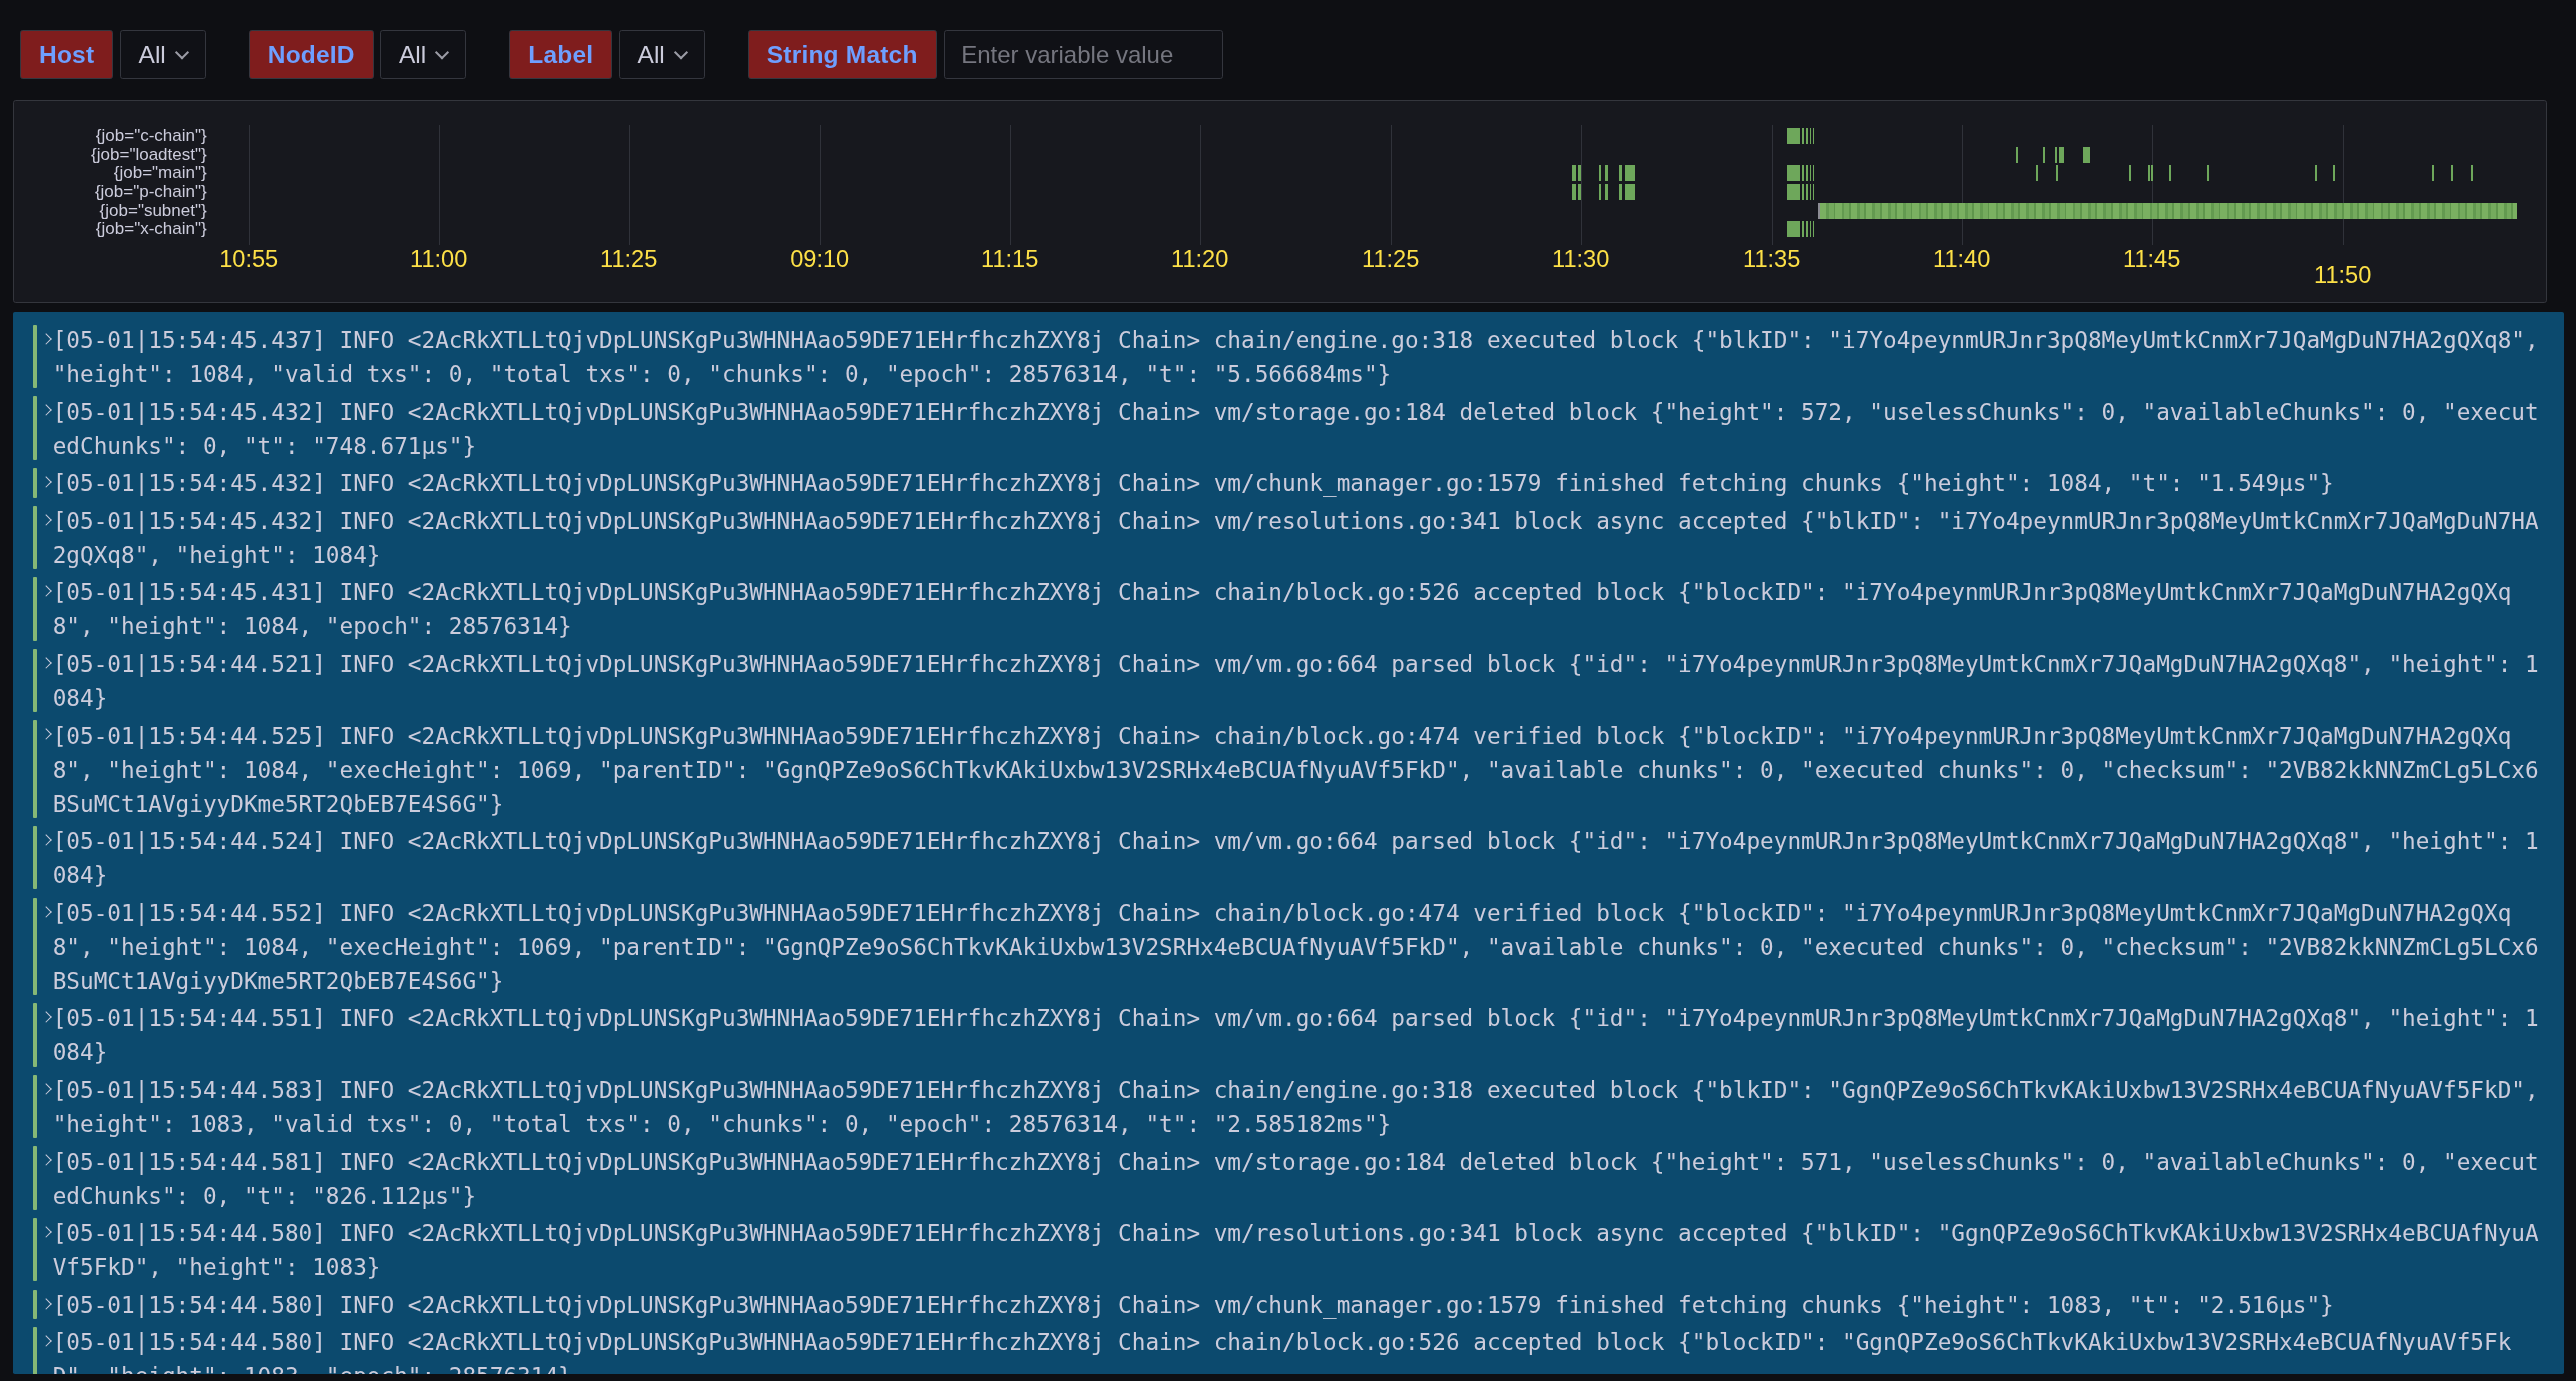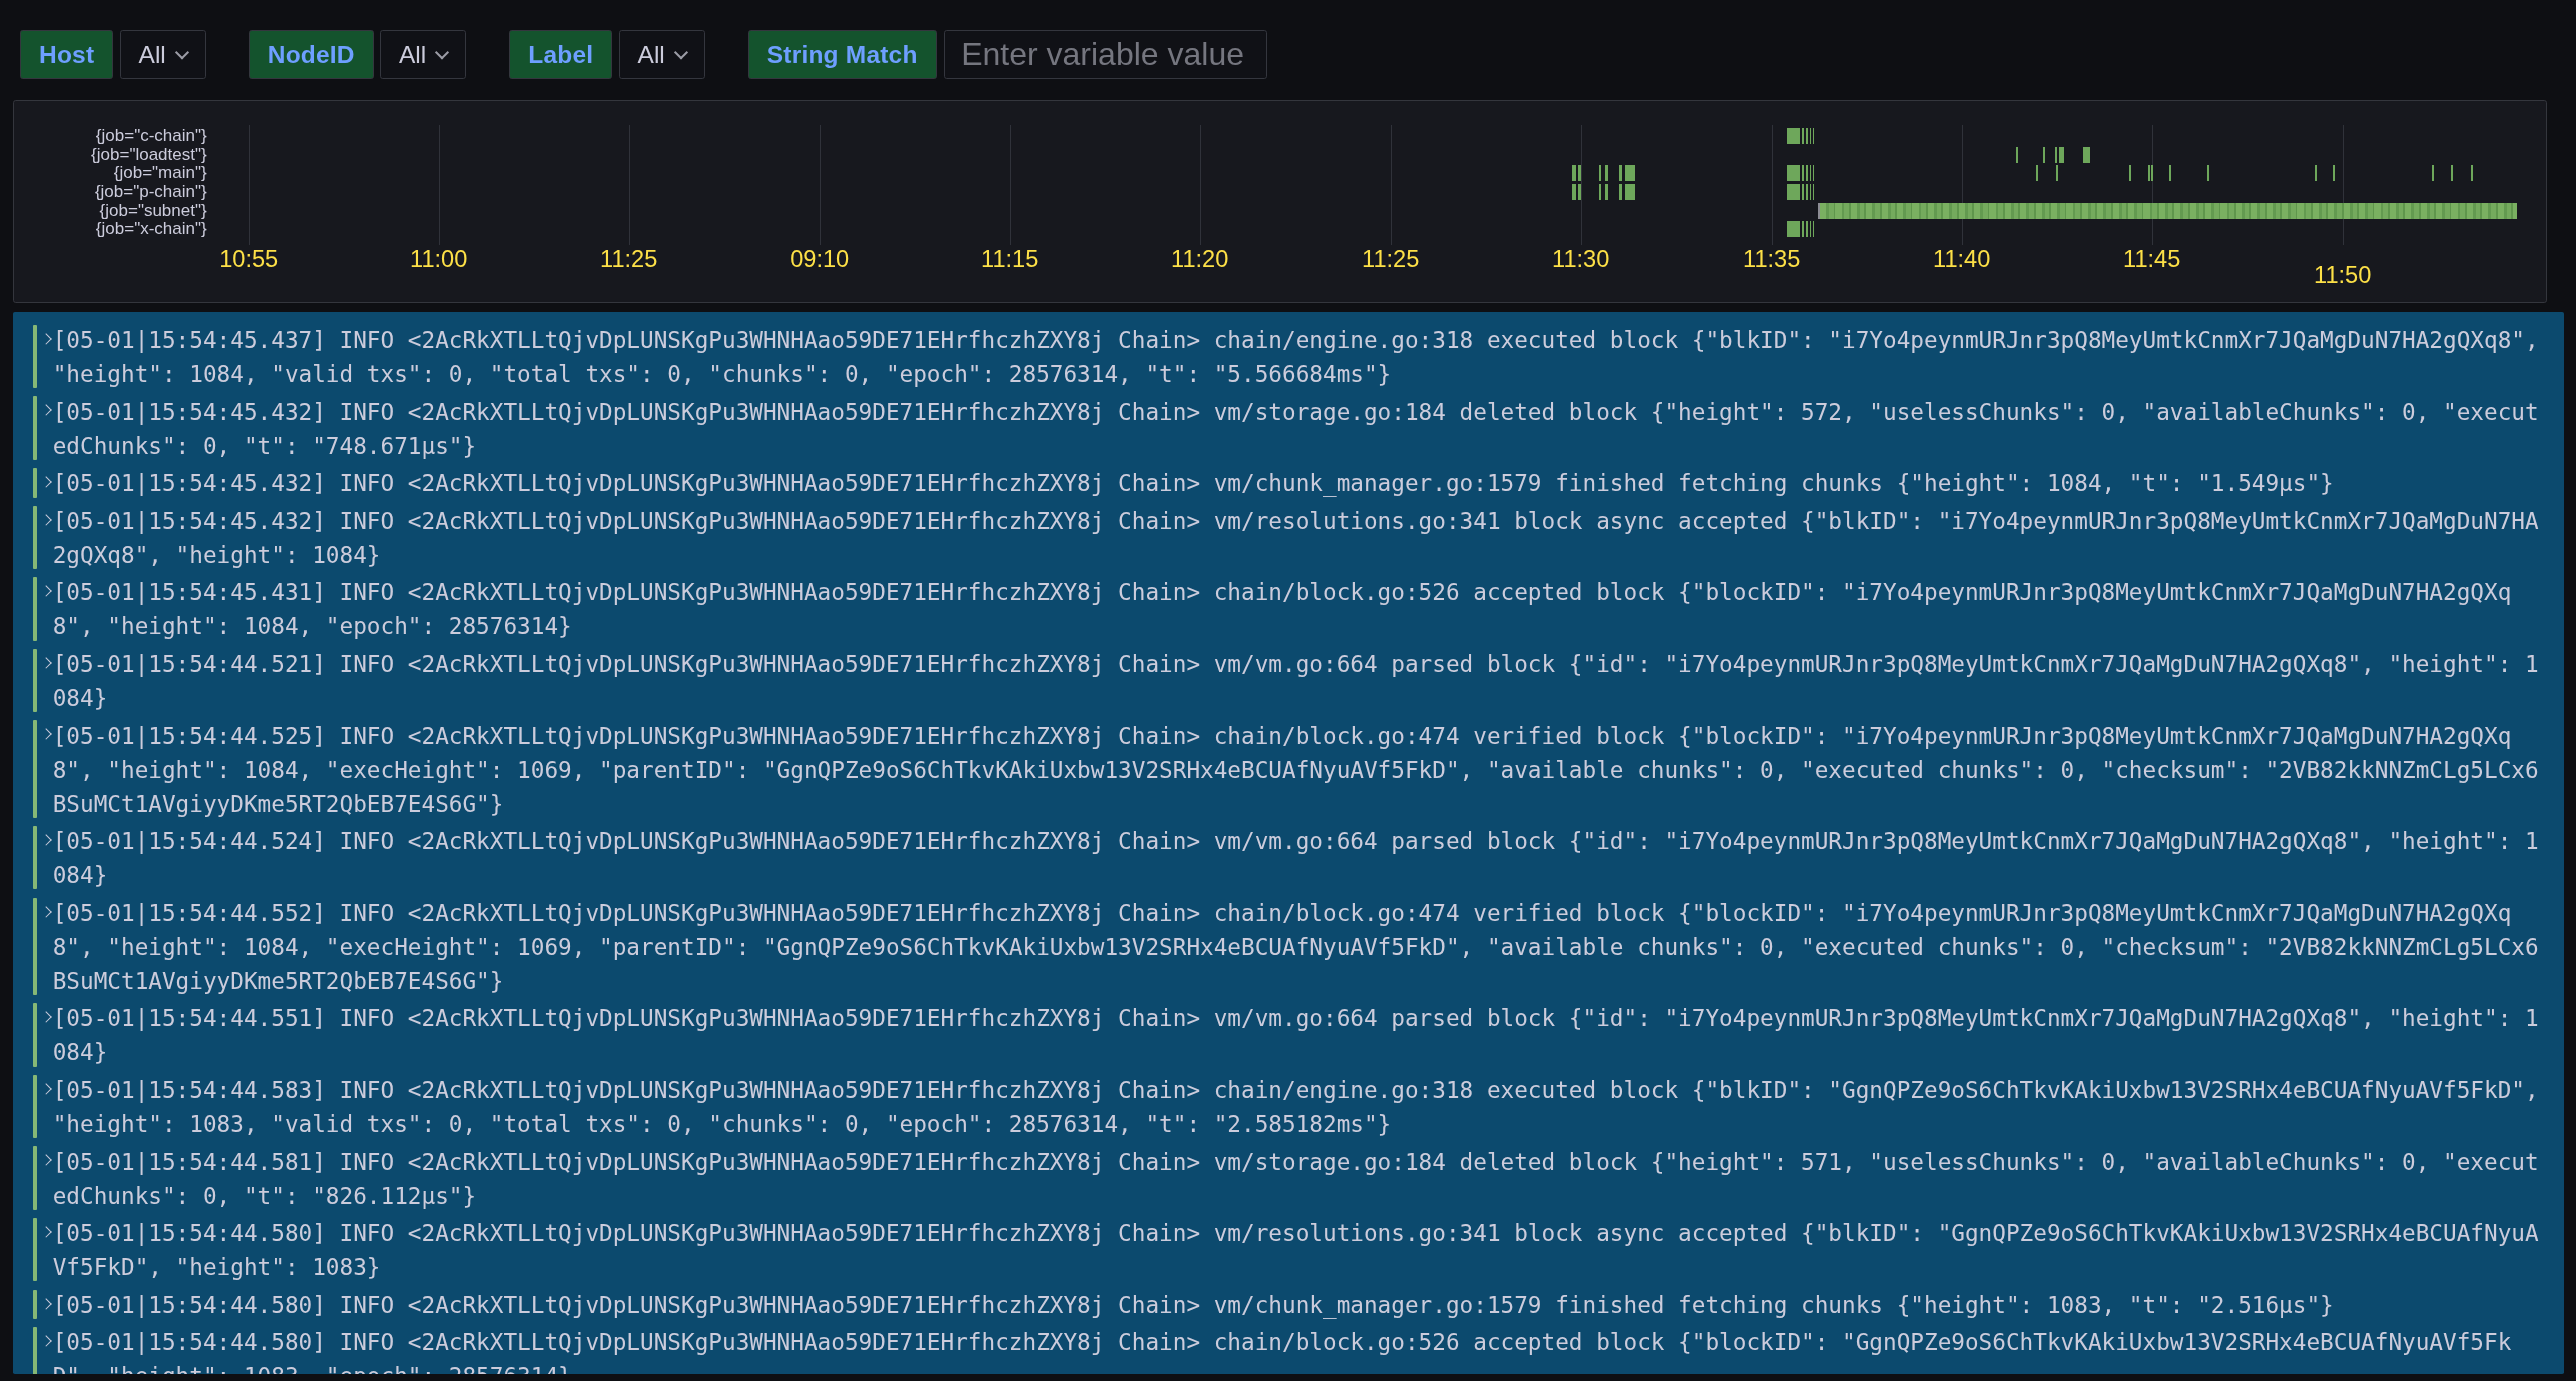--- a/index.html
+++ b/index.html
@@ -4,29 +4,29 @@
 <style>
   * { margin:0; padding:0; box-sizing:border-box; }
   html,body { width:2576px; height:1381px; overflow:hidden; background:#0e0f13;
               font-family:"Liberation Sans", sans-serif; }
   #stage { position:relative; width:2576px; height:1381px; background:#0e0f13; }
 
   
   .toolbar { position:absolute; top:30px; left:20px; display:flex; align-items:center; }
   .var-group { display:flex; align-items:center; margin-right:43px; }
   .var-box { height:49px; display:flex; align-items:center; border:0.9px solid #34363e;
-             border-radius:2.7px; background:#14532d; padding:0 18px; }
+             border-radius:2.7px; background:#7f1d1d; padding:0 18px; }
   .var-label { color:#6e9fff; font-size:24.5px; font-weight:600; letter-spacing:0.2px; }
   .var-value-box { margin-left:6.3px; background:#101116; cursor:pointer; }
   .var-value { color:#ccccdc; font-size:24.5px; font-weight:500; margin-right:11px; }
   .chev-down { width:10px; height:10px; border-right:2.3px solid #9b9ca5;
                border-bottom:2.3px solid #9b9ca5; transform:rotate(45deg) translate(-1.8px,-1.8px); }
-  .var-input { margin-left:7.3px; width:323px; height:49px; background:#101116;
+  .var-input { margin-left:7.3px; width:279px; height:49px; background:#101116;
                border:0.9px solid #34363e; border-radius:2.7px; color:#ccccdc;
-               font-size:32px; padding:0 16.3px; outline:none;
+               font-size:24px; padding:0 16.3px; outline:none;
                font-family:"Liberation Sans", sans-serif; }
   .var-input::placeholder { color:#75767f; }
 
   
   .vol-panel { position:absolute; left:12.7px; top:100px; width:2534px; height:203px;
                background:#17181e; border:0.9px solid #34363d; border-radius:2.7px; }
   .gridline { position:absolute; top:23.6px; height:120px; width:1.8px; background:#30323a; }
   .axis-label { position:absolute; top:145px; transform:translateX(-50%); color:#fde047;
                 font-size:23.6px; }
   .job-label { position:absolute; width:196px; text-align:right; color:#ccccdc;

